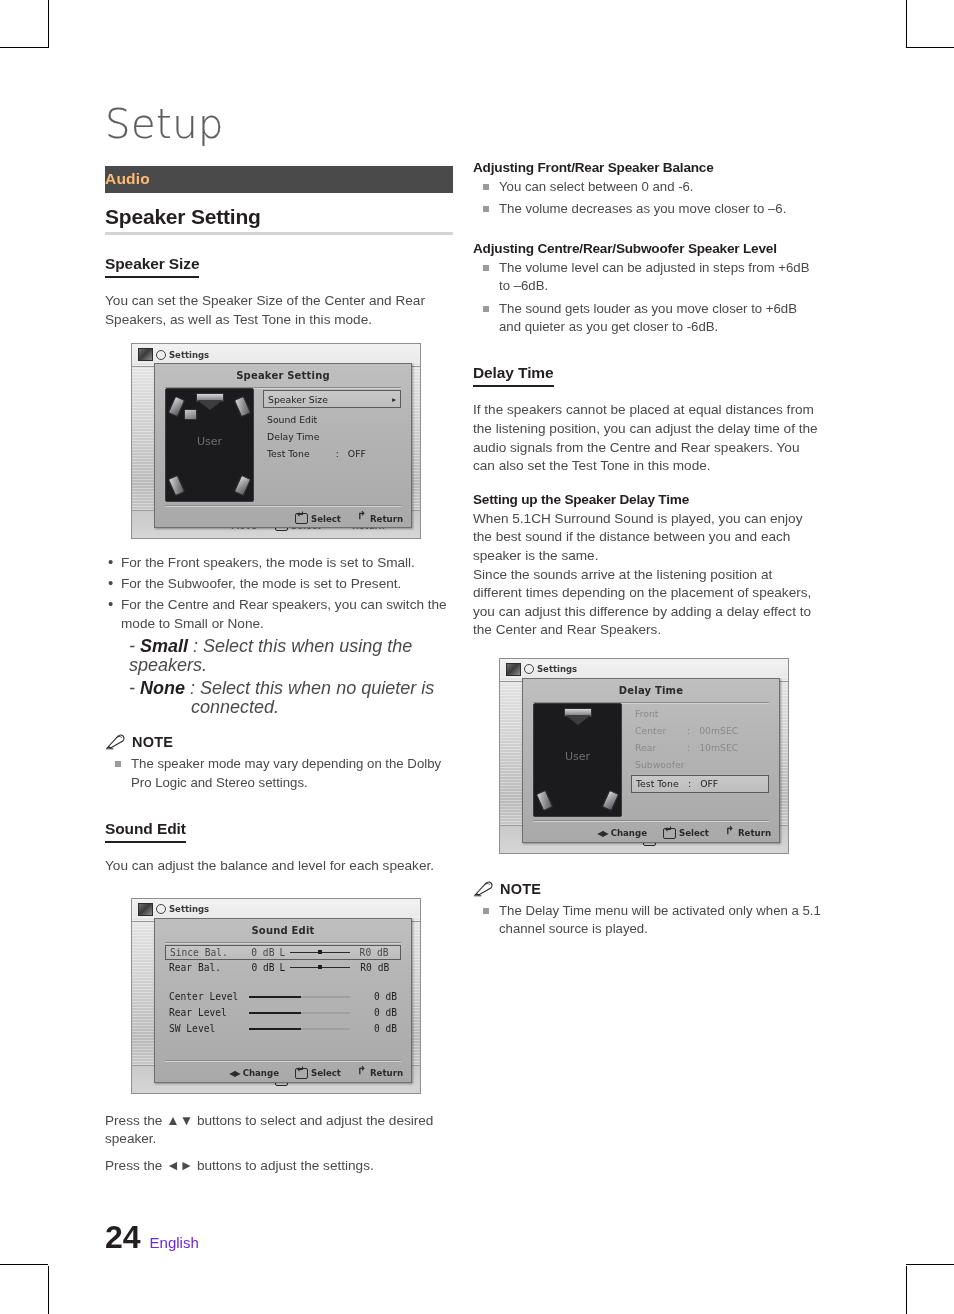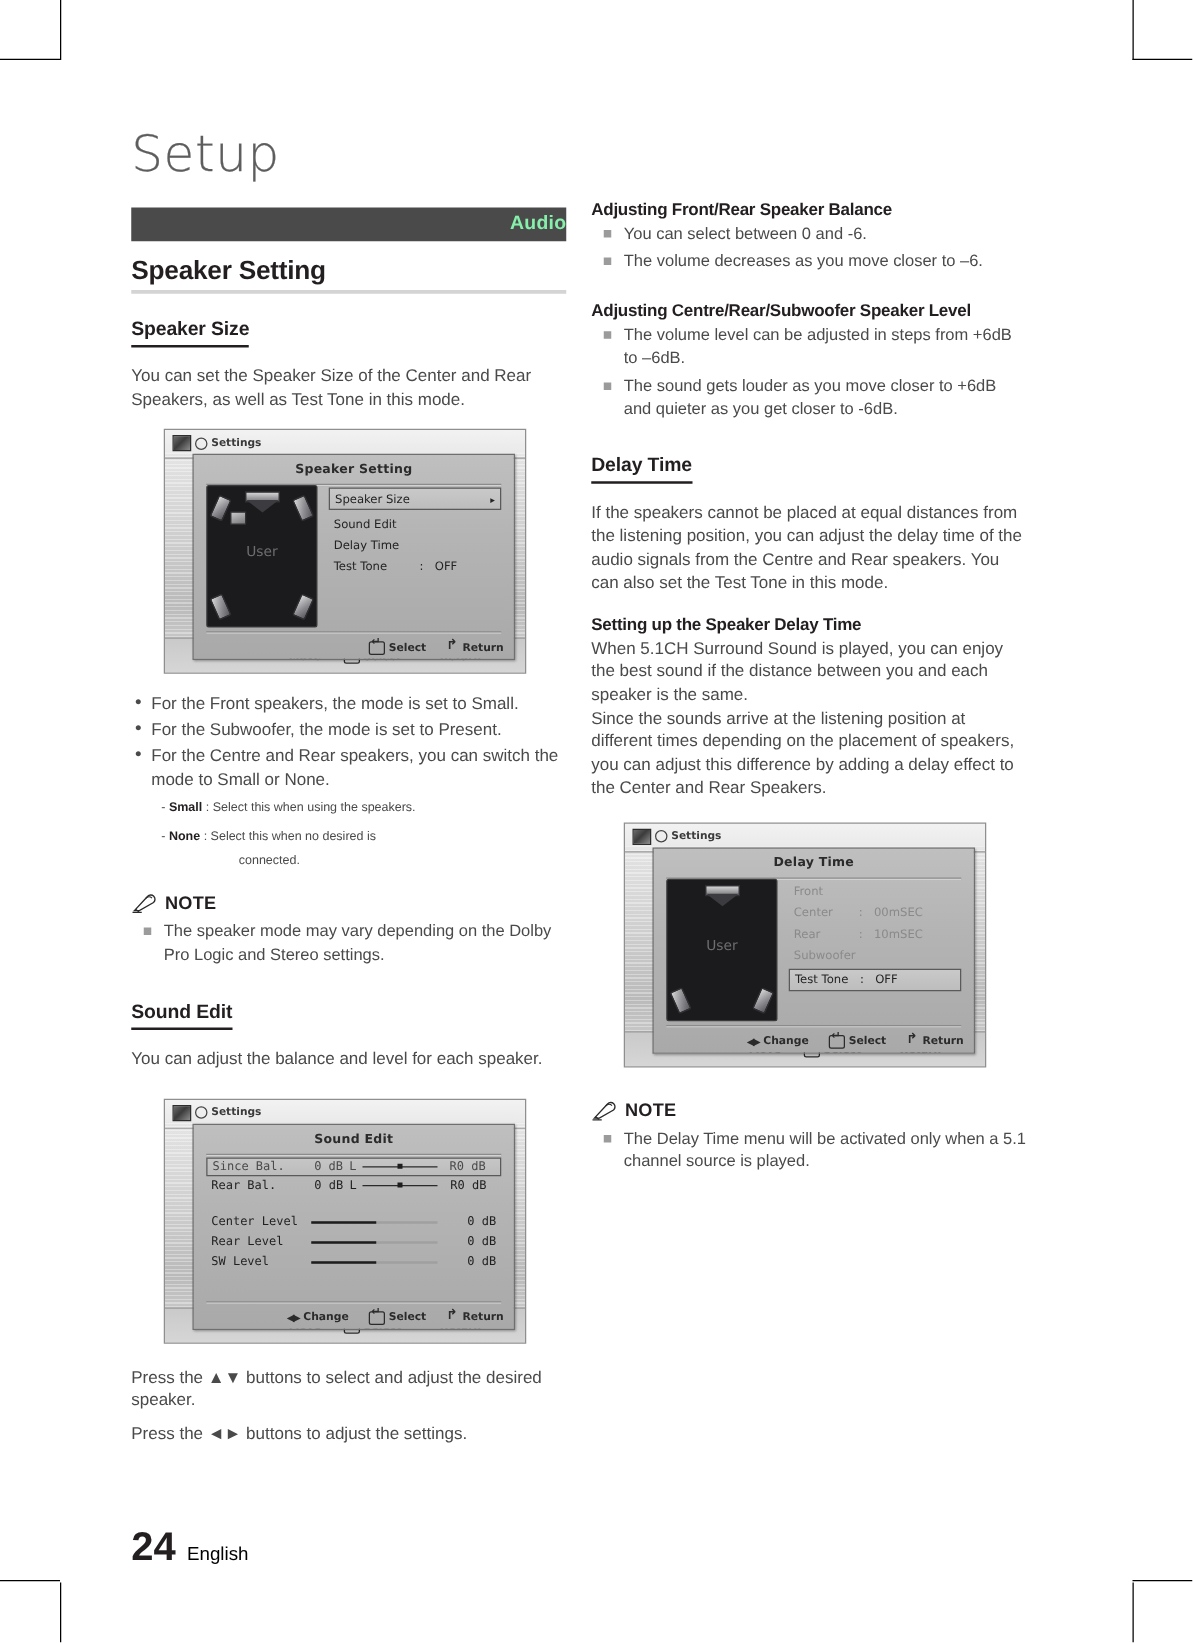--- a/index.html
+++ b/index.html
@@ -36,24 +36,24 @@
     font-weight: 300;
     font-size: 40px;
     letter-spacing: 0.5px;
     color: #5d5d5d;
     line-height: 1;
     margin: 0 0 22px 0;
     -webkit-text-stroke: 0.2px #6a6a6a;
   }
   .section-bar {
     background: #4b4a4a;
-    color: #86efac;
+    color: #fdba74;
     font-weight: bold;
     font-size: 15.5px;
-    text-align: right;
+    text-align: left;
     padding: 4px 0 5px 0;
     letter-spacing: 0.2px;
   }
   .h-main {
     font-size: 21px;
     font-weight: bold;
     color: #231f20;
     margin: 12px 0 3px 0;
     letter-spacing: -0.2px;
   }
@@ -109,25 +109,26 @@
     line-height: 18.4px;
     color: #4a4a4a;
     margin-bottom: 4px;
   }
   ul.squares > li::before {
     content: "";
     position: absolute; left: 10px; top: 6px;
     width: 6px; height: 6px; background: #9b9b9b;
   }
   .sub-def {
-    font-size: 10px;
+    font-size: 18px;
     line-height: 19px;
     color: #4a4a4a;
     padding-left: 24px;
     margin-top: 4px;
+    font-style: italic;
   }
   .sub-def .term { font-weight: bold; color: #231f20; }
   .sub-def .cont { display: block; padding-left: 62px; }
 
   
   .note-head {
     display: flex; align-items: flex-end; gap: 5px;
     margin: 16px 0 5px 0;
   }
   .note-head .pencil { display: block; }
@@ -322,21 +323,21 @@
   }
   .lv-bar .fill { position: absolute; left: 0; top: 0; height: 2px; width: 52%; background: #1d1d1d; }
   .lv-row .val { width: 36px; text-align: right; }
 
   
   .pg-footer {
     position: absolute; left: 105px; top: 1219px;
     display: flex; align-items: baseline; gap: 9px;
   }
   .pg-footer .num { font-size: 32px; font-weight: bold; color: #231f20; }
-  .pg-footer .lang { font-size: 15px; color: #000000; text-align: right; }
+  .pg-footer .lang { font-size: 15px; color: #6d28d9; text-align: right; }
 </style>
 </head>
 <body>
 
 <div class="crop v" style="left:48px;  top:0;"></div>
 <div class="crop h" style="left:0;     top:47px;"></div>
 <div class="crop v" style="left:906px; top:0;"></div>
 <div class="crop h" style="left:906px; top:47px;"></div>
 <div class="crop h" style="left:0;     top:1264px;"></div>
 <div class="crop v" style="left:48px;  top:1266px;"></div>
@@ -441,21 +442,21 @@
     <div class="sub-def">
       <span>-</span>
       <span class="term">Small</span>
       <span>:</span>
       <span>Select this when using the speakers.</span>
     </div>
     <div class="sub-def">
       <span>-</span>
       <span class="term">None</span>
       <span>:</span>
-      <span>Select this when no desired is</span>
+      <span>Select this when no quieter is</span>
       <span class="cont">connected.</span>
     </div>
 
     <div class="note-head">
       <svg class="pencil" width="22" height="17" viewBox="0 0 22 17">
         <path d="M2.5 14.5 L13 3.2 C14.4 1.7 16.6 1.6 18 3 C19.4 4.4 19.3 6.6 17.8 8 L6.5 14.5 Z" fill="none" stroke="#2b2b2b" stroke-width="1.1"></path>
         <path d="M3.5 13.3 L6.2 15.6" fill="none" stroke="#2b2b2b" stroke-width="1"></path>
         <path d="M1 15.8 L8.4 15.8" fill="none" stroke="#2b2b2b" stroke-width="1"></path>
         <path d="M11.5 4.7 C13 3.2 15.2 3.1 16.6 4.5" fill="none" stroke="#2b2b2b" stroke-width="0.9"></path>
       </svg>

